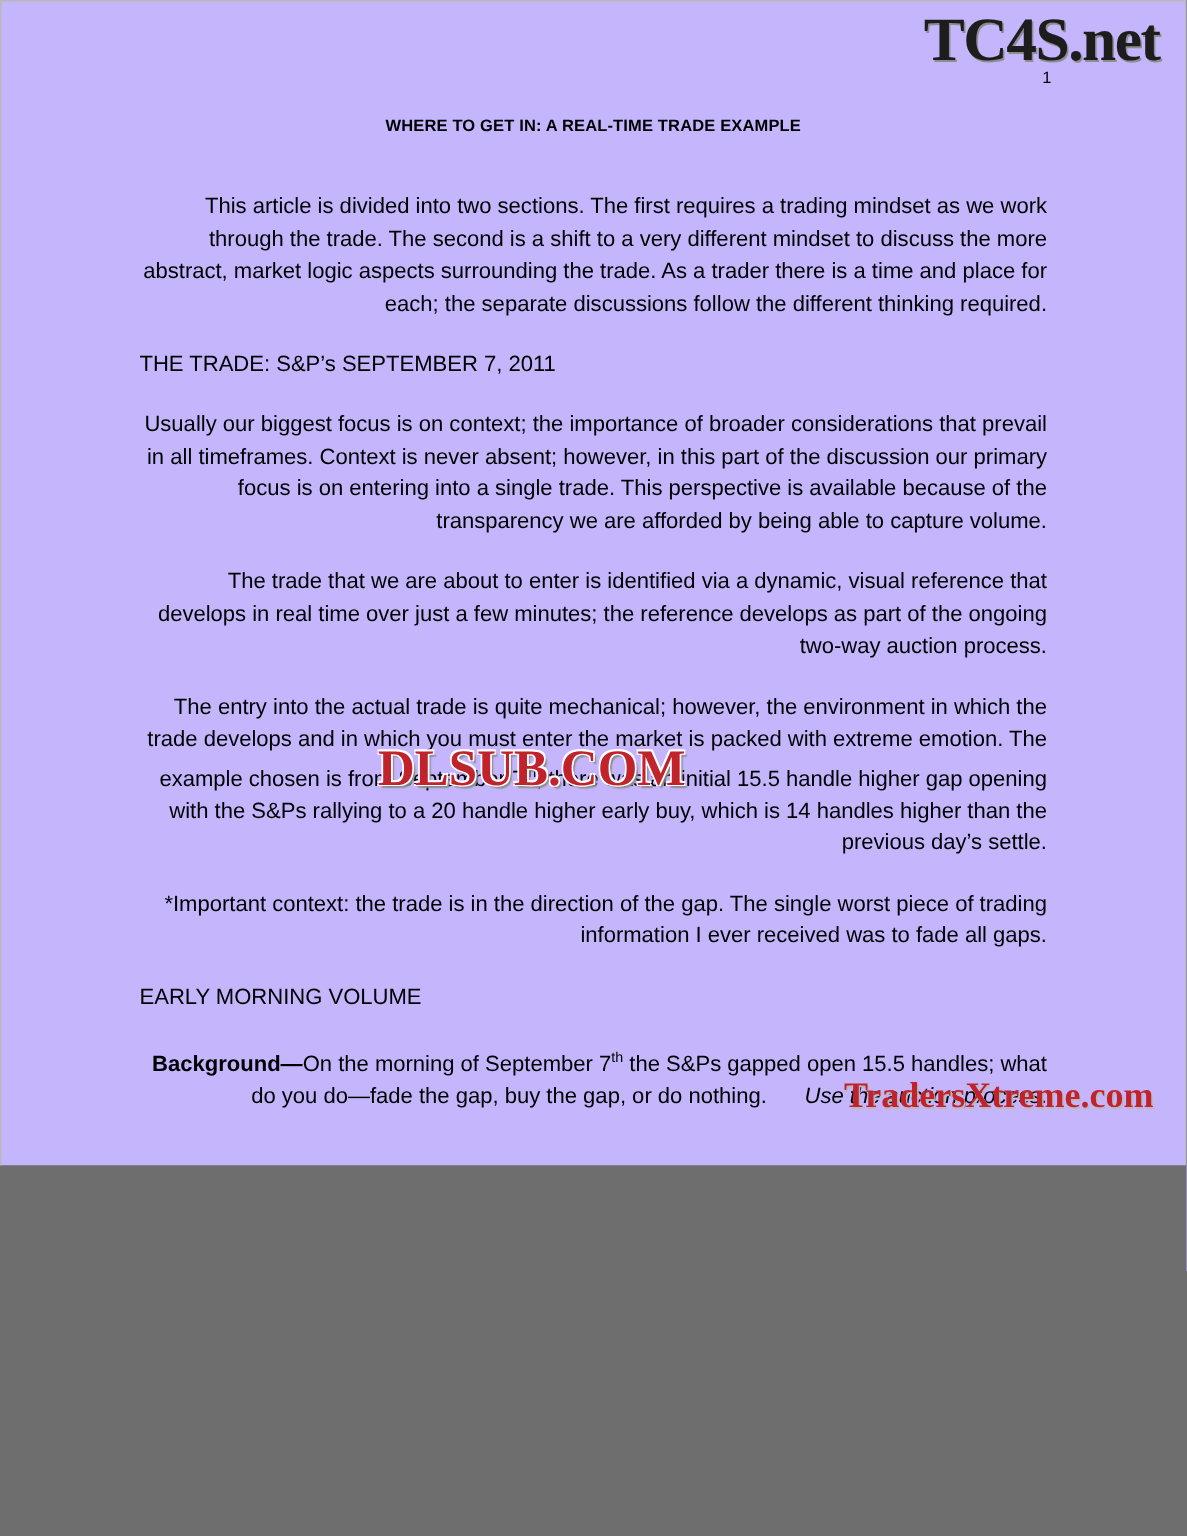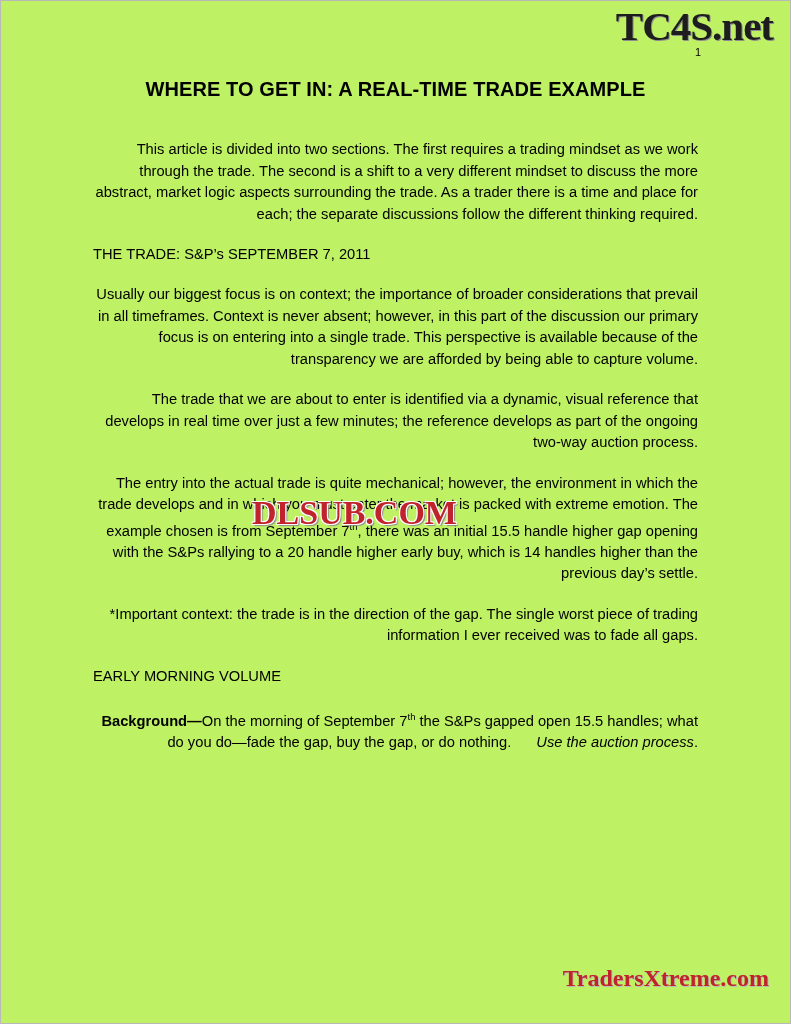--- a/index.html
+++ b/index.html
@@ -3,22 +3,22 @@
 <meta charset="utf-8">
 <style>
   html, body {
     margin: 0;
     padding: 0;
     background: #6e6e6e;
   }
   .page {
     position: relative;
     width: 791px;
-    height: 1024px;
-    background: #bef264;
+    height: 777px;
+    background: #c4b5fd;
     box-sizing: border-box;
     overflow: hidden;
     font-family: "Liberation Sans", sans-serif;
     color: #000000;
   }
   .page-border {
     position: absolute;
     left: 0; top: 0;
     width: 791px; height: 1024px;
     box-sizing: border-box;
@@ -49,21 +49,21 @@
 
   
   .content {
     position: absolute;
     left: 93px;
     top: 78px;
     width: 605px;
   }
   .doc-title {
     text-align: center;
-    font-size: 20px;
+    font-size: 11px;
     font-weight: bold;
     margin: 0 0 38px 0;
     letter-spacing: 0.1px;
   }
   p.para {
     font-size: 14.7px;
     line-height: 21.5px;
     margin: 0 0 19px 0;
     text-align: right;
   }

